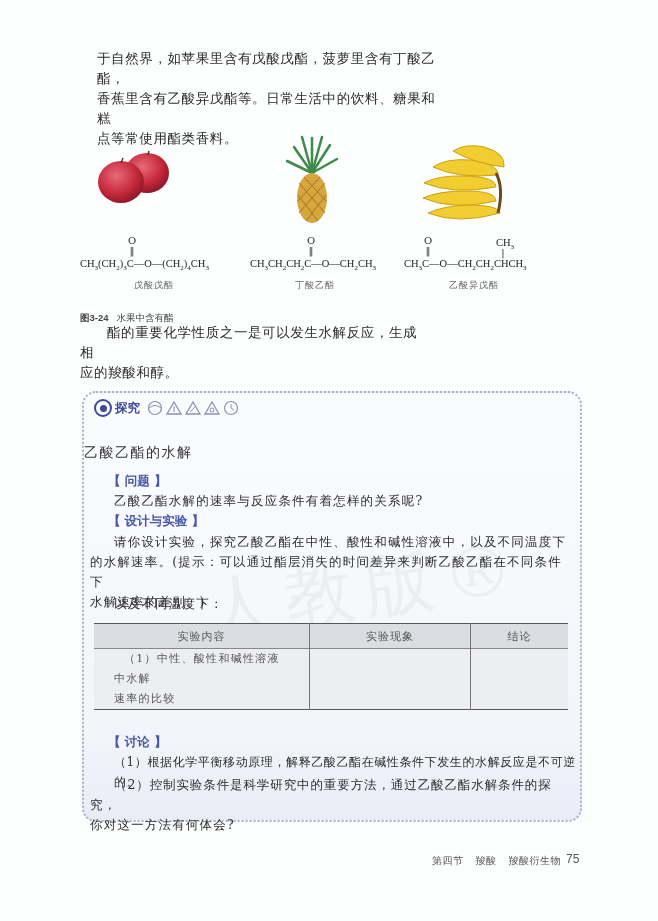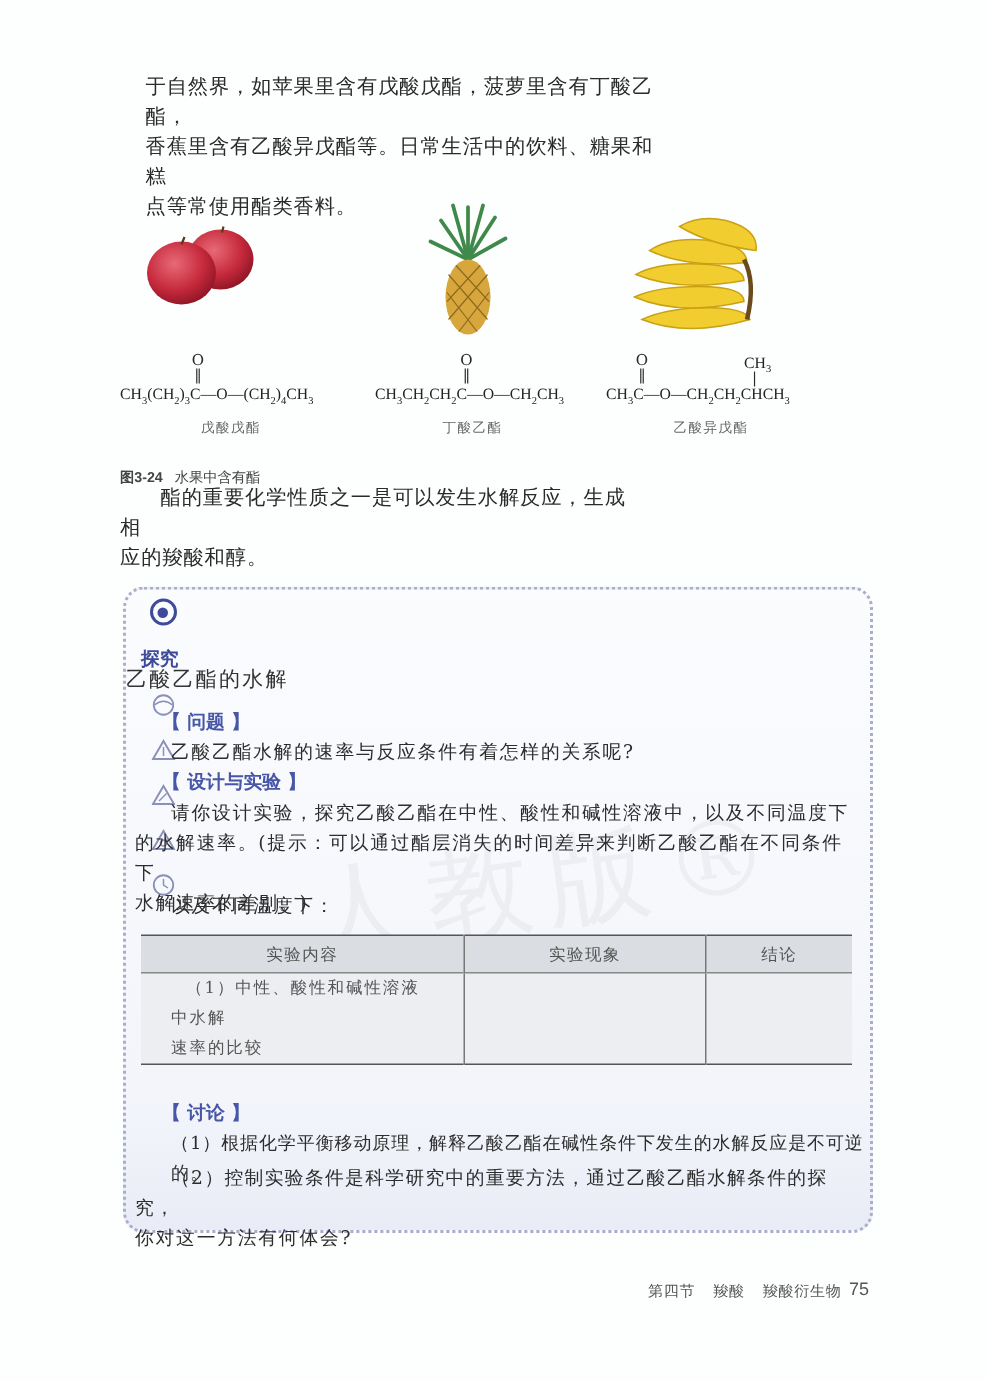--- a/index.html
+++ b/index.html
@@ -16,21 +16,21 @@
   .co { position: absolute; font-size: 10px; text-align: center; line-height: 10px; }
   .caption { position: absolute; font-size: 9px; color: #666; letter-spacing: 1px; }
   .fig-label { left: 80px; top: 296px; font-size: 9.5px; color: #444; margin-top: 16px; }
   .fig-label b { font-family: "Liberation Sans", sans-serif; font-weight: bold; margin-right: 8px; }
   .hydro { left: 80px; top: 322px; width: 345px; }
   .box {
     position: absolute; left: 82px; top: 391px; width: 496px; height: 427px;
     border: 2px dotted #a9aecb; border-radius: 14px;
     background: linear-gradient(180deg, #fbfcfe 0%, #f3f5fb 80%, #e9ecf6 100%);
   }
-  .box-head { position: absolute; left: 10px; top: 6px; display: flex; align-items: center; gap: 14px; flex-direction: column; }
+  .box-head { position: absolute; left: 10px; top: 6px; display: flex; align-items: center; gap: 3px; }
   .tag-icon { width: 18px; height: 18px; border-radius: 50%; border: 2.5px solid #3e4a9a; box-sizing: border-box; display: flex; align-items: center; justify-content: center; }
   .tag-icon::after { content: ""; width: 7px; height: 7px; background: #3e4a9a; border-radius: 50%; }
   .tag-text { font-family: "DejaVu Sans", sans-serif; font-weight: bold; font-size: 12.5px; color: #3e4a9a; margin-right: 4px; }
   .mini { width: 16px; height: 16px; display: inline-block; }
   .box-title { position: absolute; left: 0; width: 100%; top: 51px; text-align: left; font-size: 14px; letter-spacing: 1.5px; color: #333; }
   .sec-head { position: absolute; left: 24px; font-family: "DejaVu Sans", sans-serif; font-weight: bold; font-size: 12.5px; color: #4756a6; }
   .btxt { position: absolute; font-size: 12.5px; line-height: 20px; letter-spacing: 1.2px; color: #2d2d2d; }
   table.exp { position: absolute; left: 10px; top: 230px; width: 474px; border-collapse: collapse; font-size: 11px; color: #555; }
   table.exp th, table.exp td { border-left: 1px solid #777; padding: 0 20px; }
   table.exp th:first-child, table.exp td:first-child { border-left: none; }

